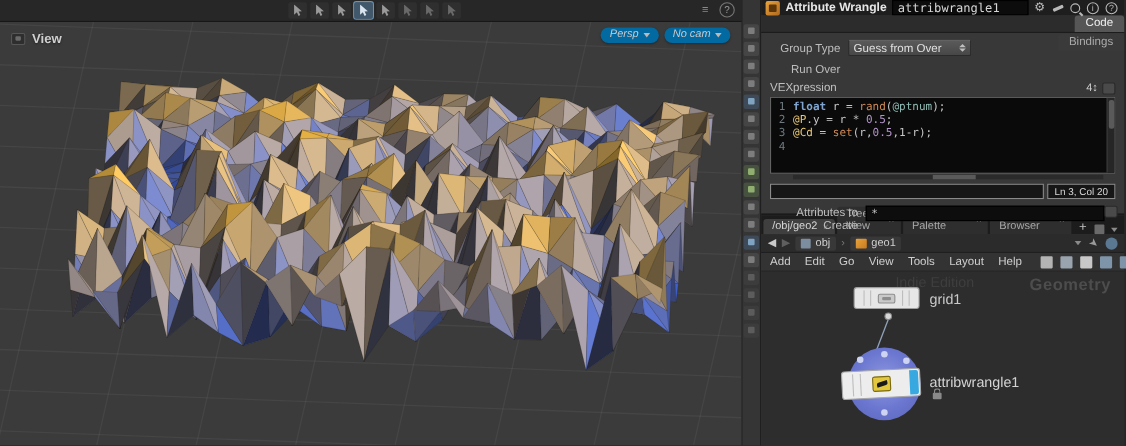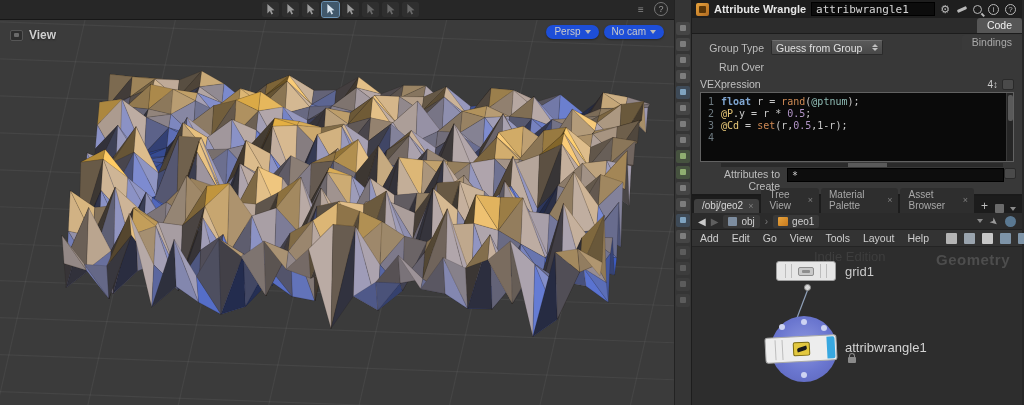--- a/index.html
+++ b/index.html
@@ -25,22 +25,22 @@
 
   #viewport { position:relative; flex:1; background:#3b3b3b; overflow:hidden; }
   #floor-svg, #terrain-svg { position:absolute; left:0; top:0; pointer-events:none; }
   #view-label { position:absolute; left:10px; top:8px; display:flex; align-items:center;
     gap:6px; color:#cfcfcf; font-weight:bold; font-size:12px; text-shadow:0 1px 2px rgba(0,0,0,.4); }
   .view-glyph { width:13px; height:11px; background:#2e2e2e; border:1px solid #565656;
     border-radius:2px; position:relative; }
   .view-glyph::after { content:""; position:absolute; left:3px; top:2px; width:5px; height:4px;
     background:#6a6a6a; border-radius:1px; }
   #cam-pills { position:absolute; top:5px; right:10px; display:flex; gap:5px; }
-  .pill { background:#1d4ed8; color:#c9c9c9; border-radius:8px; padding:1px 8px 2px 8px;
-    font-size:10px; display:flex; align-items:center; gap:4px; box-shadow:0 1px 2px rgba(0,0,0,.35); }
+  .pill { background:#0369a1; color:#c9c9c9; border-radius:8px; padding:1px 8px 2px 8px;
+    font-size:10px; display:flex; align-items:center; gap:4px; box-shadow:0 1px 2px rgba(0,0,0,.35);font-style:italic; }
   .pill .caret { width:0; height:0; border-left:3px solid transparent; border-right:3px solid transparent;
     border-top:4px solid #b9b9b9; }
 
   
   #side-strip { width:18px; background:#353535; border-left:1px solid #232323;
     border-right:1px solid #1d1d1d; display:flex; flex-direction:column; align-items:center;
     padding-top:22px; gap:3px; }
   .strip-icon { width:14px; height:13px; border-radius:2px; background:#454545; position:relative; }
   .strip-icon::after { content:""; position:absolute; left:4px; top:3px; width:6px; height:6px;
     background:#7d7d7d; border-radius:1px; }
@@ -1503,21 +1503,21 @@
       <div id="pp-tabs">
           <div class="pp-tab active">Code</div>
           <div class="pp-tab">Bindings</div>
         </div>
 
       <div id="pp-body">
 
         <div class="p-row">
           <span class="p-label">Group Type</span>
           <span class="dropdown">
-            <span>Guess from Group</span>
+            <span>Guess from Over</span>
             <span class="spacer"></span>
             <span class="stepper">
                 <i class="up"></i>
                 <i class="dn"></i>
               </span>
           </span>
         </div>
 
         <div class="p-row">
           <span class="p-label">Run Over</span>
@@ -1540,20 +1540,24 @@
             </div>
           <div id="code-lines"><div><span class="tk-kw">float</span><span class="tk-pl"> r = </span><span class="tk-fn">rand</span><span class="tk-pl">(</span><span class="tk-attr2">@ptnum</span><span class="tk-pl">);</span></div><div><span class="tk-attr">@P</span><span class="tk-pl">.y = r * </span><span class="tk-num">0.5</span><span class="tk-pl">;</span></div><div><span class="tk-attr">@Cd</span><span class="tk-pl"> = </span><span class="tk-fn">set</span><span class="tk-pl">(r,</span><span class="tk-num">0.5</span><span class="tk-pl">,1-r);</span></div><div>&nbsp;</div></div>
           <div id="code-vscroll">
             <div id="code-vthumb"></div>
           </div>
           <div id="code-hscroll">
             <div id="code-hthumb"></div>
           </div>
         </div>
 
+        <div id="status-row">
+          <span id="status-left"></span>
+          <span id="status-pos">Ln 3, Col 20</span>
+        </div>
 
         <div id="attr-row">
           <span class="p-label">Attributes to Create</span>
           <span id="attr-input">*</span>
           <span class="mini-box"></span>
         </div>
       </div>
     </div>
 
     <div id="network-panel">

